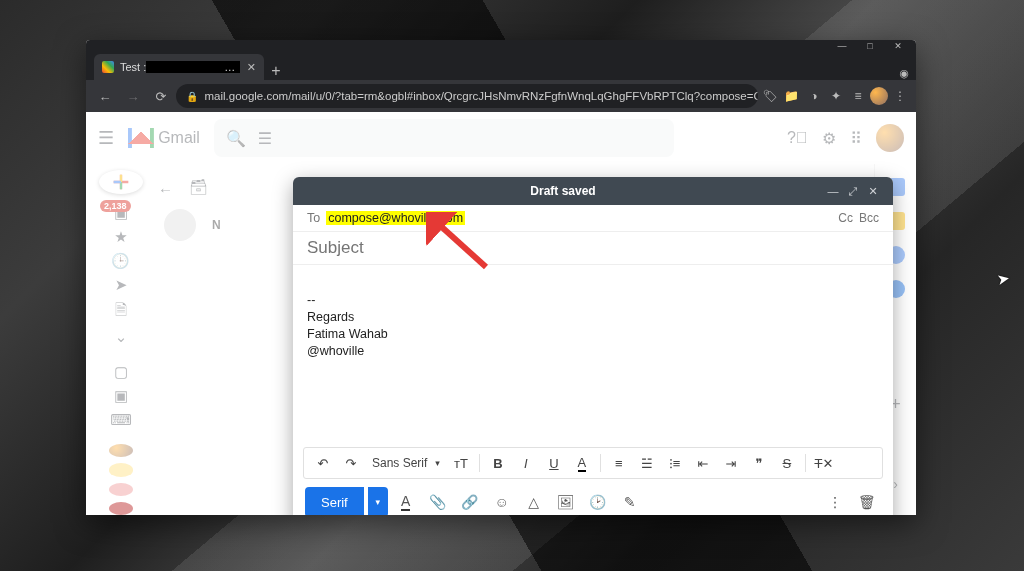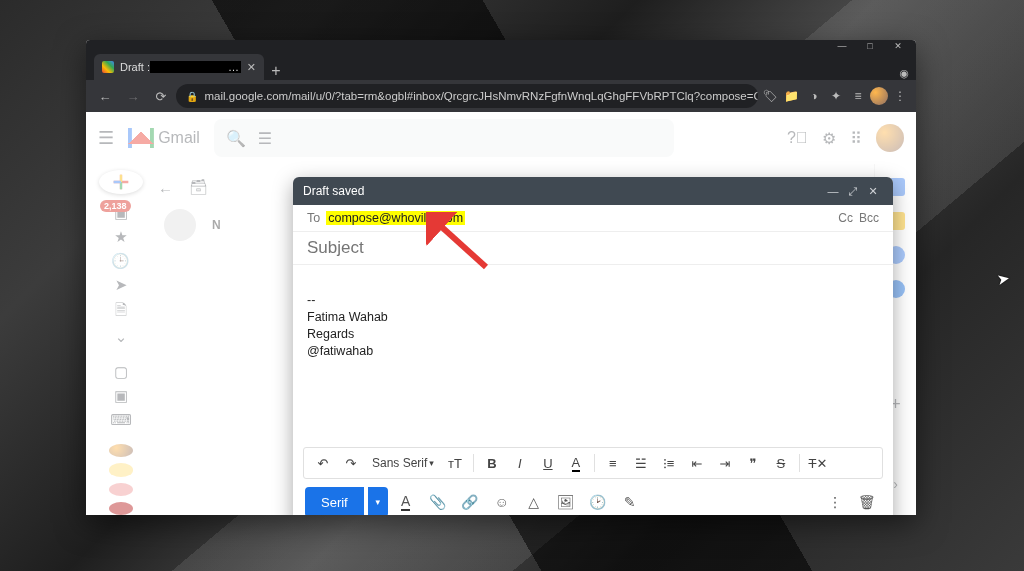--- a/index.html
+++ b/index.html
@@ -102,35 +102,35 @@
 
   
   .compose {
     position:absolute; left:207px; top:137px; width:600px; height:350px;
     background:#fff; box-shadow: 0 6px 20px rgba(0,0,0,.35); border-radius:6px 6px 0 0; overflow:hidden;
     display:flex; flex-direction:column;
   }
   .compose-header {
     background:#404952; color:#fff; height:28px; display:flex; align-items:center; padding:0 10px; font-size:12px;
   }
-  .compose-header .title { flex:1; font-weight:normal; }
+  .compose-header .title { flex:1; font-weight:bold;text-align:center; }
   .compose-header .hicon { width:20px; text-align:center; color:#cfd2d6; font-size:11px; cursor:pointer; }
   .compose-row { padding: 6px 14px; border-bottom:1px solid #eee; font-size:12.5px; display:flex; align-items:center; gap:6px; color:#777; }
   .compose-row.to .label { color:#777;text-align:center; }
   .compose-row.to .recipient { background: #ffff00; padding:0 2px; color:#222; }
   .compose-row .ccbcc { margin-left:auto; color:#777; font-size:12px; display:flex; gap:6px;}
   .compose-row.subject input { border:none; outline:none; width:100%; font-size:17px; color:#777;}
   .compose-body { flex:1; padding: 10px 14px; font-size:12.5px; color:#222; line-height:1.35; }
   .compose-toolbar {
     margin: 0 10px 8px 10px; border:1px solid #e0e0e0; border-radius:3px; height:32px;
     display:flex; align-items:center; padding:0 6px; gap:2px;
   }
   .tb { width:26px; height:26px; display:flex; align-items:center; justify-content:center; color:#444; font-size:13px; }
   .tb.sep { width:1px; background:#e0e0e0; height:18px; margin:0 3px; }
-  .tb.font { width:auto; padding:0 6px; font-size:12px; gap:2px;}
+  .tb.font { width:auto; padding:0 6px; font-size:12px; gap:8px;}
   .compose-actions { display:flex; align-items:center; padding: 0 12px 10px 12px; gap:4px;}
   .send-btn {
     background:#1a73e8; color:#fff; border:none; height:30px; border-radius:4px 0 0 4px;
     padding:0 16px; font-size:13px; font-weight:500;
   }
   .send-split { background:#1a73e8; color:#fff; height:30px; width:20px; border-radius:0 4px 4px 0; display:flex; align-items:center; justify-content:center; font-size:9px;}
   .act { width:28px; height:28px; display:flex; align-items:center; justify-content:center; color:#555; font-size:14px;}
   .act.right { margin-left:auto; }
 
   
@@ -149,21 +149,21 @@
 <div class="chrome-window">
   <div class="titlebar">
     <div class="win-btn">—</div>
     <div class="win-btn">□</div>
     <div class="win-btn">✕</div>
   </div>
   <div class="tabstrip">
     <div class="tab">
       <span class="favicon"></span>
       <span class="tab-title">
-        <span>Draft :</span><span style="background:#000;color:#000;">████████████</span><span> - G</span>
+        <span>Test :</span><span style="background:#000;color:#000;">████████████</span><span> - G</span>
       </span>
       <span class="tab-close">✕</span>
     </div>
     <div class="newtab">+</div>
     <div style="flex:1"></div>
     <div class="newtab" style="font-size:11px;">◉</div>
   </div>
   <div class="addrbar">
     <div class="nav-btn">←</div>
     <div class="nav-btn" style="opacity:.4">→</div>
@@ -279,23 +279,23 @@
         <span>Cc</span>
         <span>Bcc</span>
       </span>
     </div>
     <div class="compose-row subject">
       <input placeholder="Subject" style="">
     </div>
     <div class="compose-body">
       <br>
       <div>--</div>
+      <div>Regards</div>
       <div>Fatima Wahab</div>
-      <div>Regards</div>
-      <div>@fatiwahab</div>
+      <div>@whoville</div>
     </div>
     <div class="compose-toolbar">
       <div class="tb">↶</div>
       <div class="tb">↷</div>
       <div class="tb font">
           <span>Sans Serif</span> 
           <span style="font-size:9px">▾</span>
         </div>
       <div class="tb">тT</div>
       <div class="tb sep"></div>

